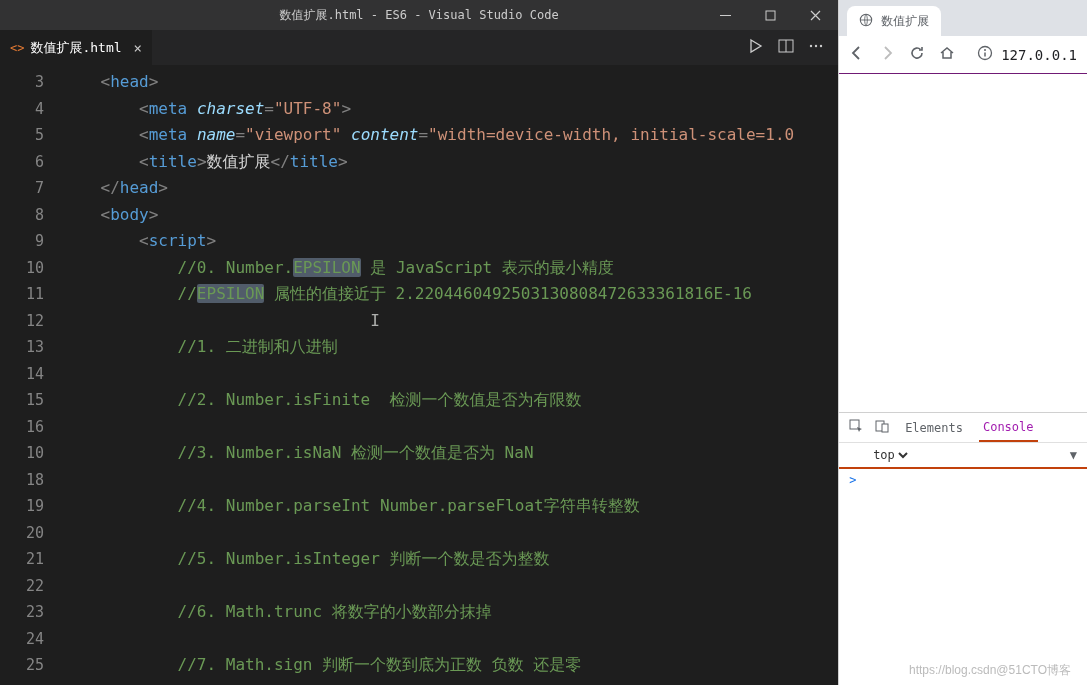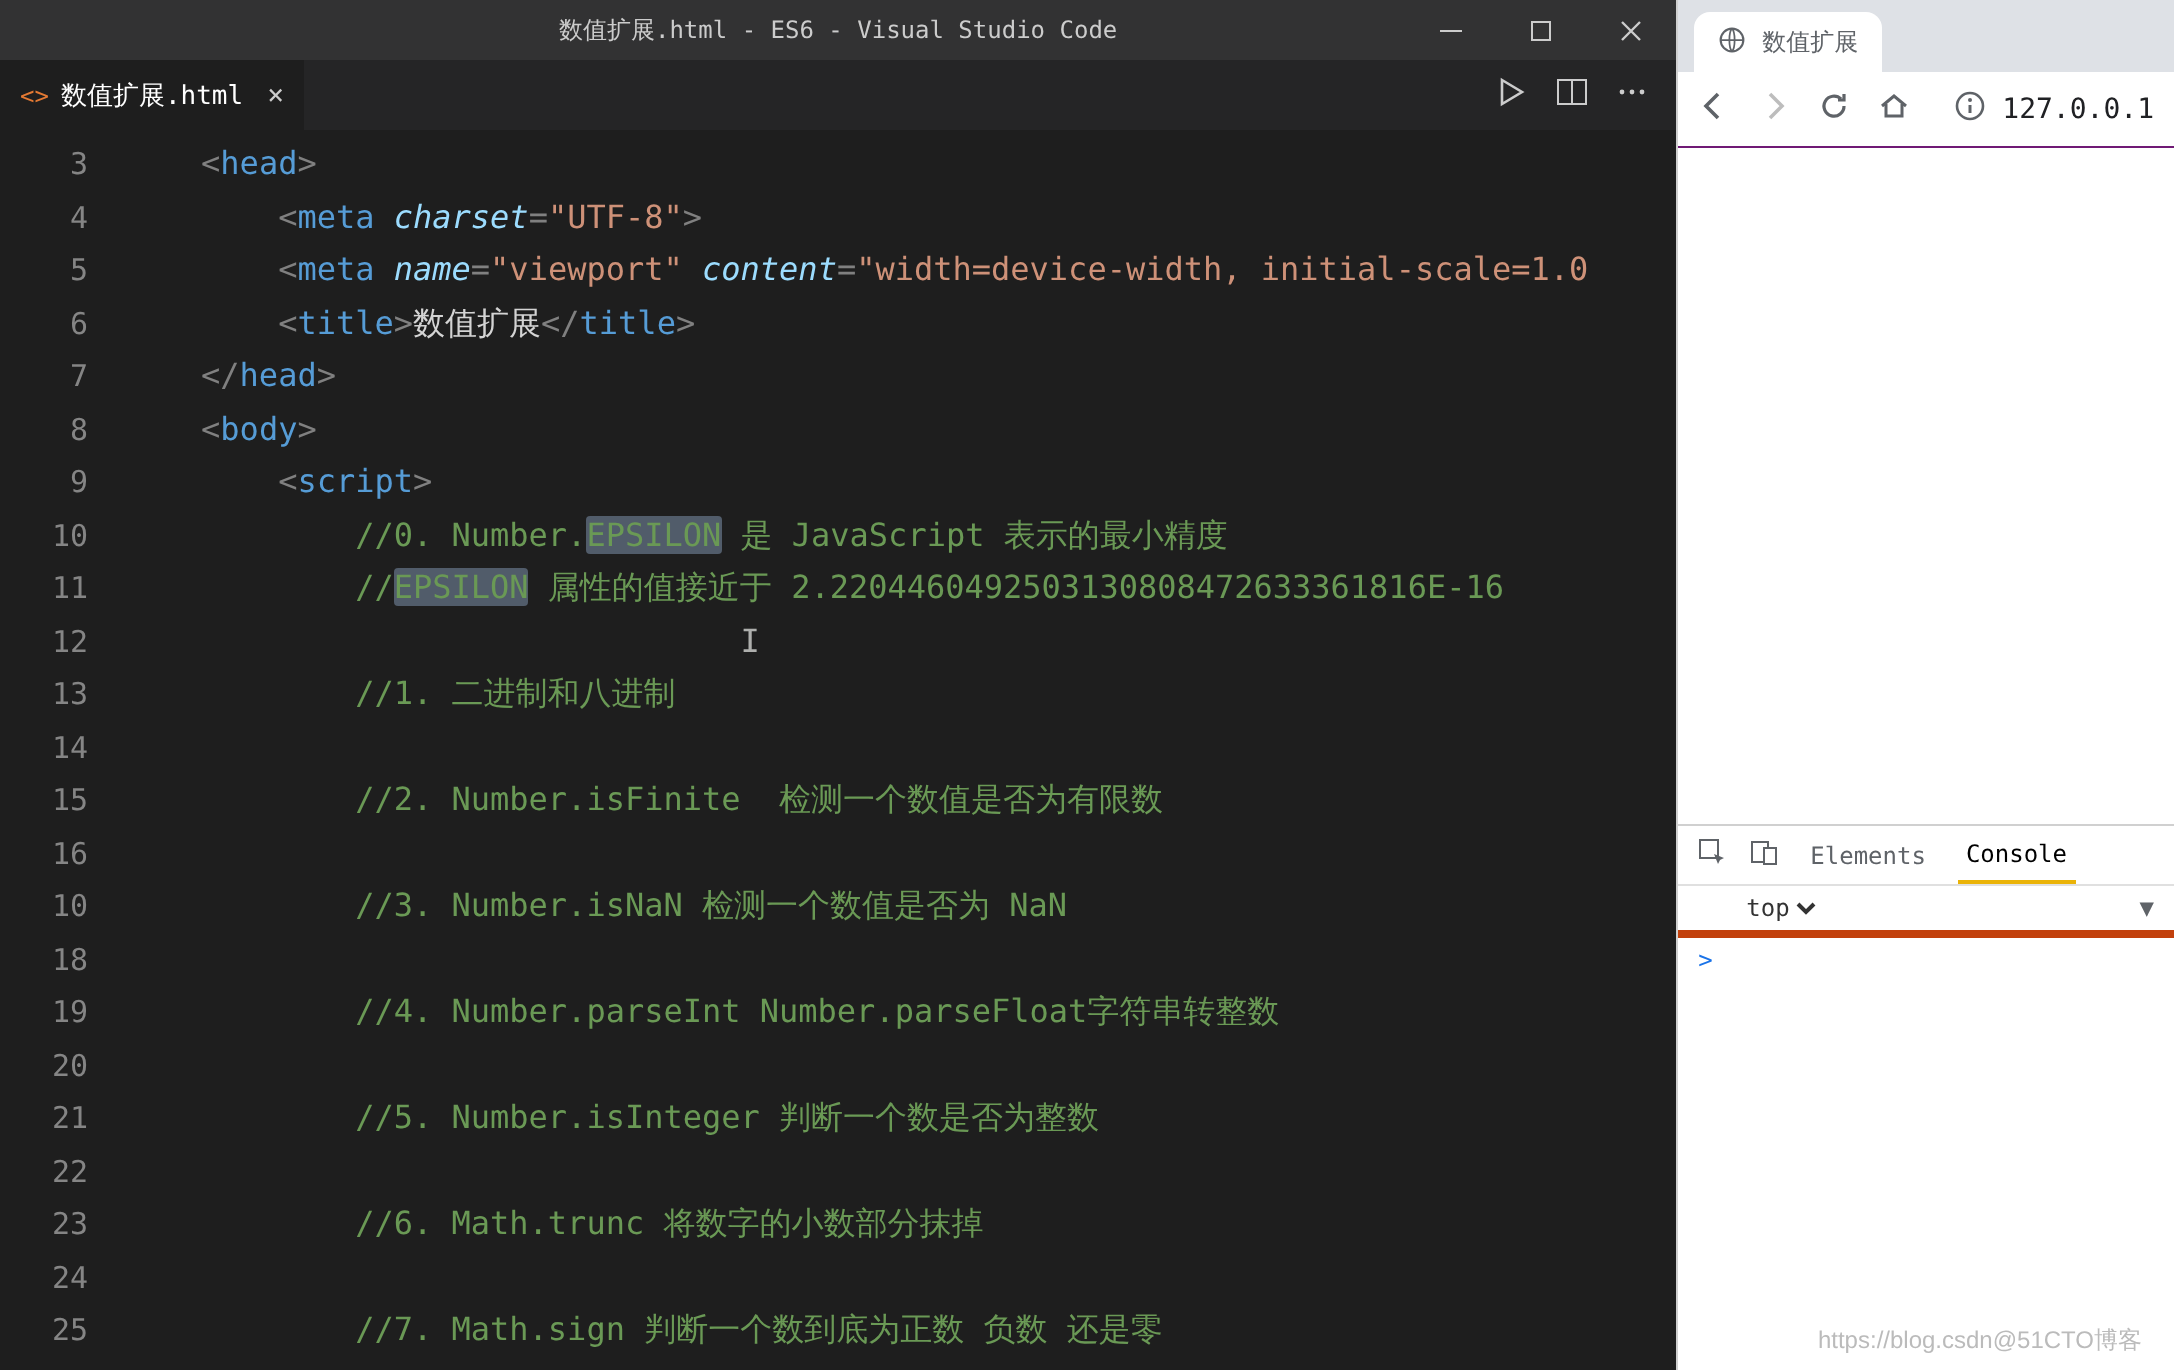--- a/index.html
+++ b/index.html
@@ -32,23 +32,23 @@
 .b-tab{height:36px;background:#dee1e6;display:flex;align-items:flex-end;}
 .b-tab-inner{background:#fff;height:30px;margin-left:8px;border-radius:8px 8px 0 0;display:flex;align-items:center;padding:0 12px;gap:8px;font-size:12px;color:#5f6368;}
 .b-tab-inner .globe{color:#5f6368;}
 .b-toolbar{height:38px;background:#fff;display:flex;align-items:center;gap:14px;padding:0 10px;border-bottom:1px solid #701a75;font-size:14px;color:#5f6368;}
 .b-toolbar .omnibox{display:flex;align-items:center;gap:8px;margin-left:8px;}
 .b-toolbar svg{width:16px;height:16px;}
 .b-content{flex:1;background:#fff;position:relative;}
 .devtools{position:absolute;bottom:0;left:0;right:0;height:273px;border-top:1px solid #d0d0d0;background:#fff;display:flex;flex-direction:column;font-size:12px;}
 .dt-tabs{height:30px;border-bottom:1px solid #e0e0e0;display:flex;align-items:center;gap:12px;padding:0 10px;color:#5f6368;}
 .dt-tabs .dt-tab{padding:0 4px;height:100%;display:flex;align-items:center;}
-.dt-tabs .dt-tab.active{color:#000000;border-bottom:2px solid #eab308;}
+.dt-tabs .dt-tab.active{color:#a21caf;border-bottom:2px solid #c2410c;}
 .dt-tabs svg{width:14px;height:14px;}
-.dt-bar{height:26px;border-bottom:4px solid #c2410c;display:flex;align-items:center;gap:10px;padding:0 10px;color:#5f6368;}
+.dt-bar{height:26px;border-bottom:2px solid #c2410c;display:flex;align-items:center;gap:10px;padding:0 10px;color:#5f6368;}
 .dt-bar select{border:none;font-size:12px;color:#333;background:transparent;}
 .dt-content{flex:1;padding:4px 10px;color:#1a73e8;font-family:Menlo,Consolas,monospace;}
 .watermark{position:absolute;right:16px;bottom:6px;color:#bbb;font-size:12px;font-family:sans-serif;}
 .gutter div,.code>div{height:26.5px;}
 </style>
 </head>
 <body>
 
 <div class="vscode">
   <div class="titlebar">

